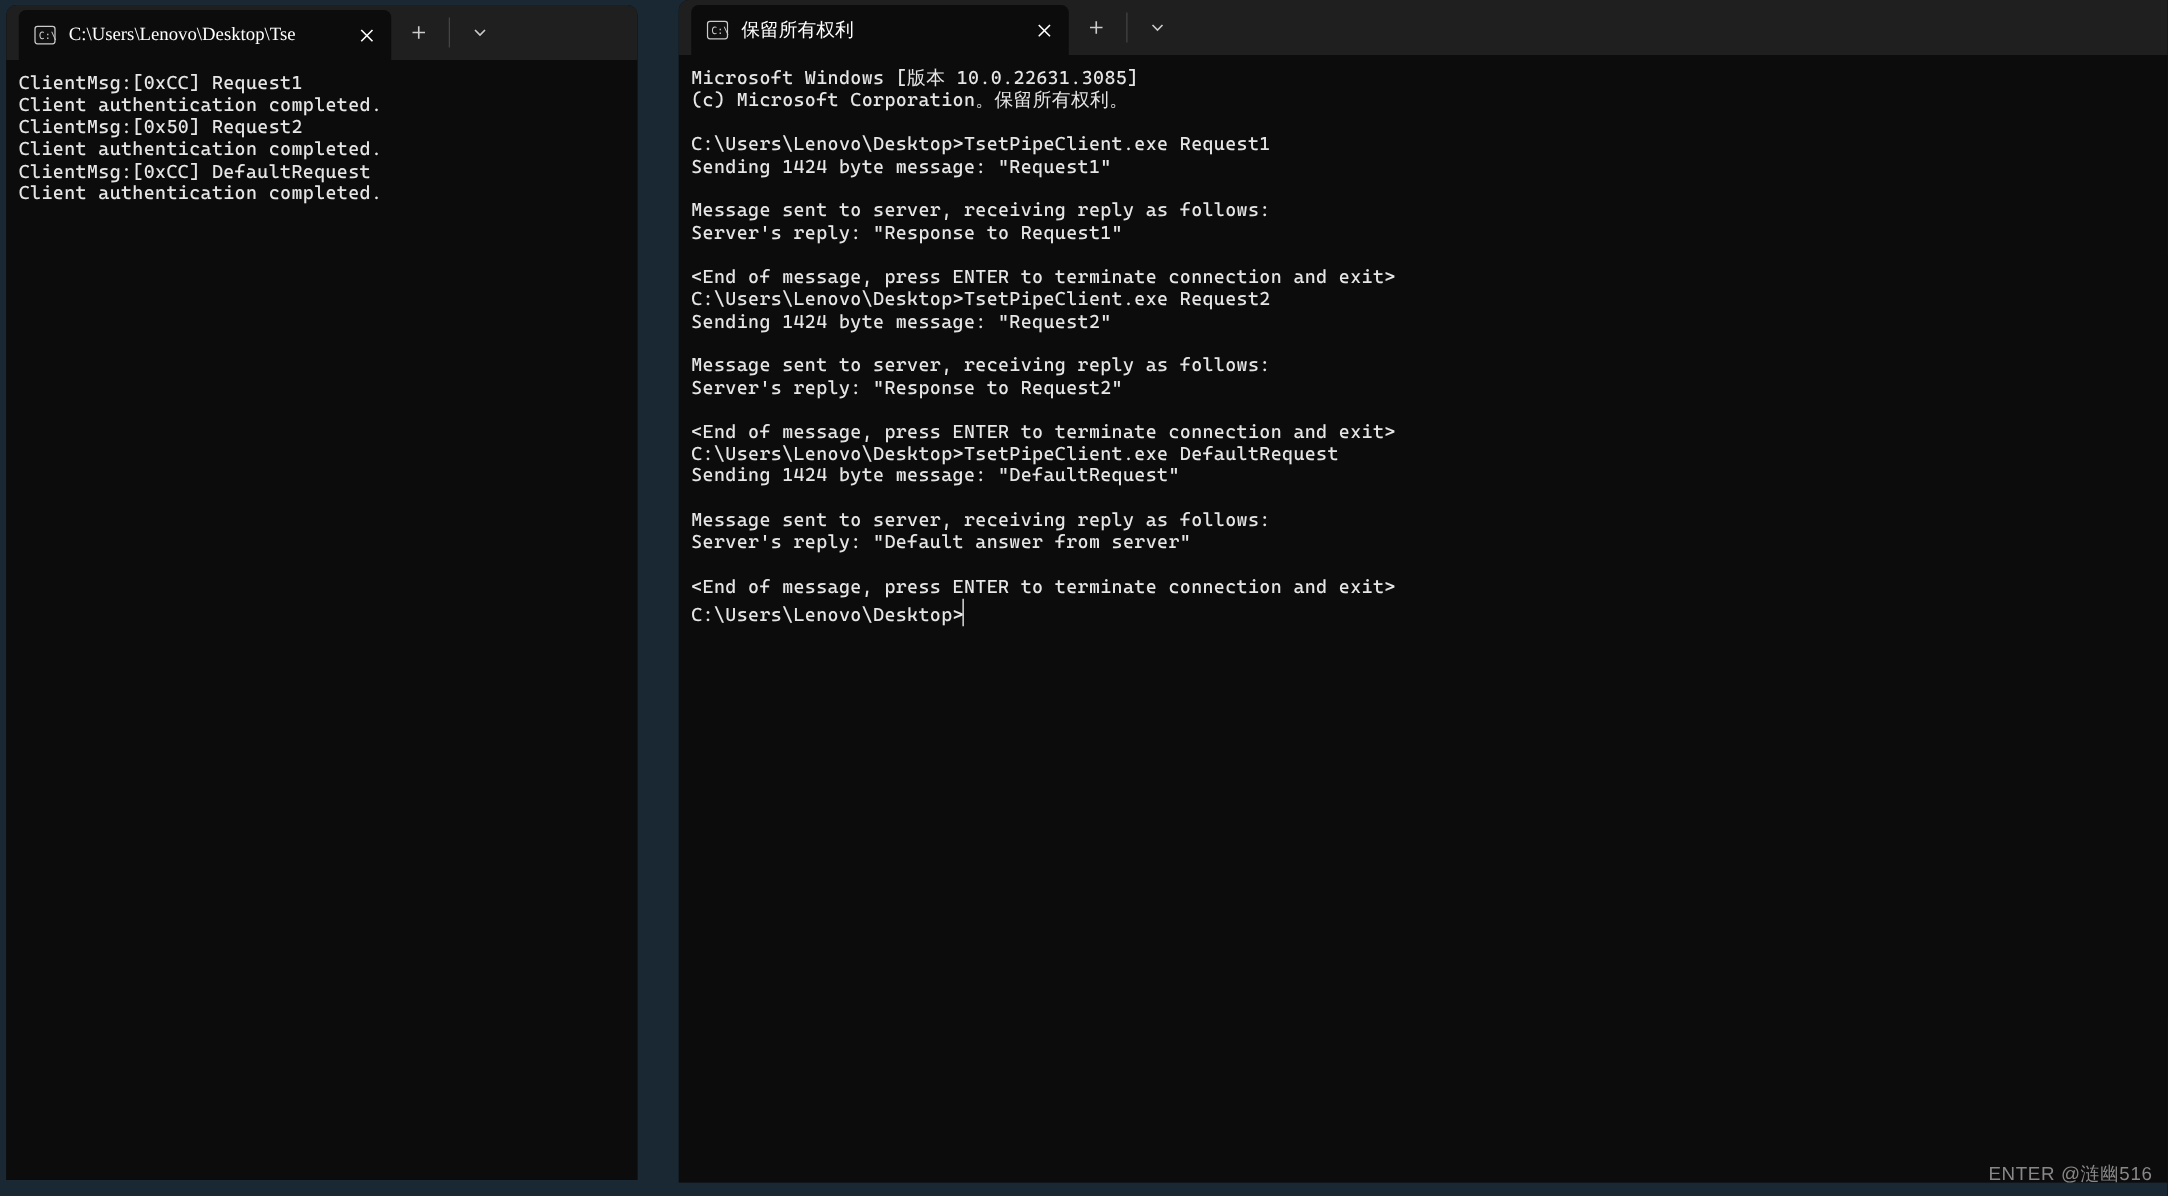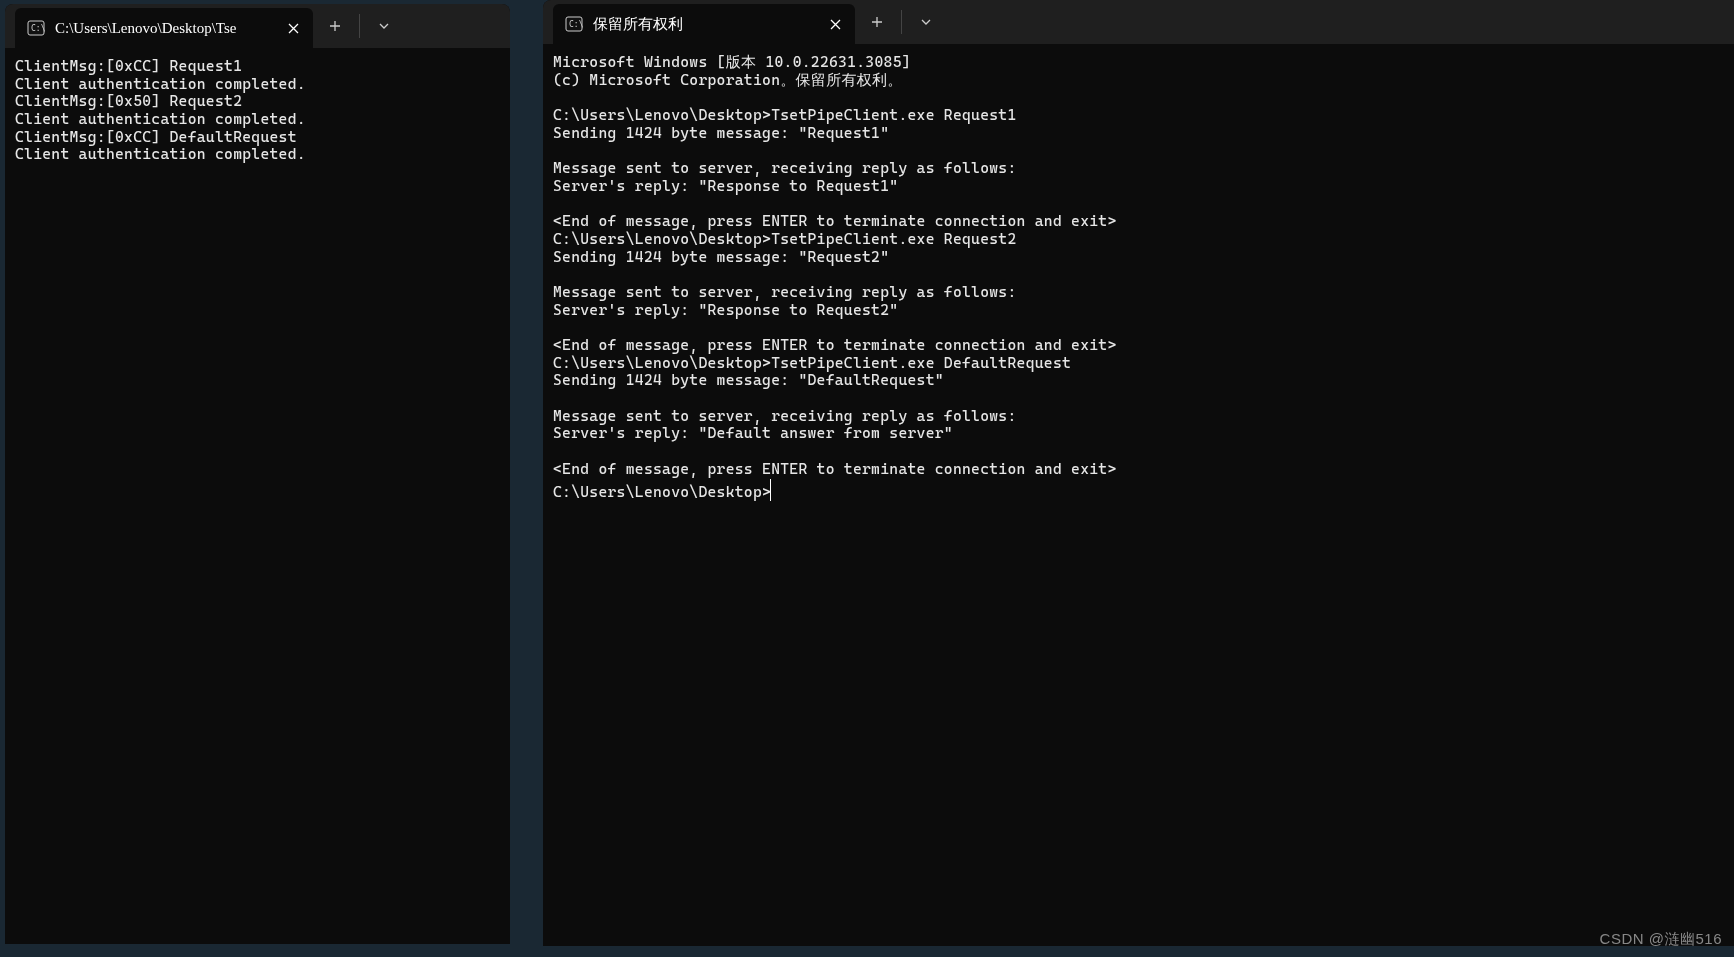--- a/index.html
+++ b/index.html
@@ -213,13 +213,13 @@
 C:\Users\Lenovo\Desktop&gt;TsetPipeClient.exe DefaultRequest
 Sending 1424 byte message: "DefaultRequest"
 
 Message sent to server, receiving reply as follows:
 Server's reply: "Default answer from server"
 
 &lt;End of message, press ENTER to terminate connection and exit&gt;
 C:\Users\Lenovo\Desktop&gt;<span class="cursor"></span></div>
 </div>
 
-<div class="watermark">CSDN @涟幽516</div>
+<div class="watermark">ENTER @涟幽516</div>
 
 </body></html>

